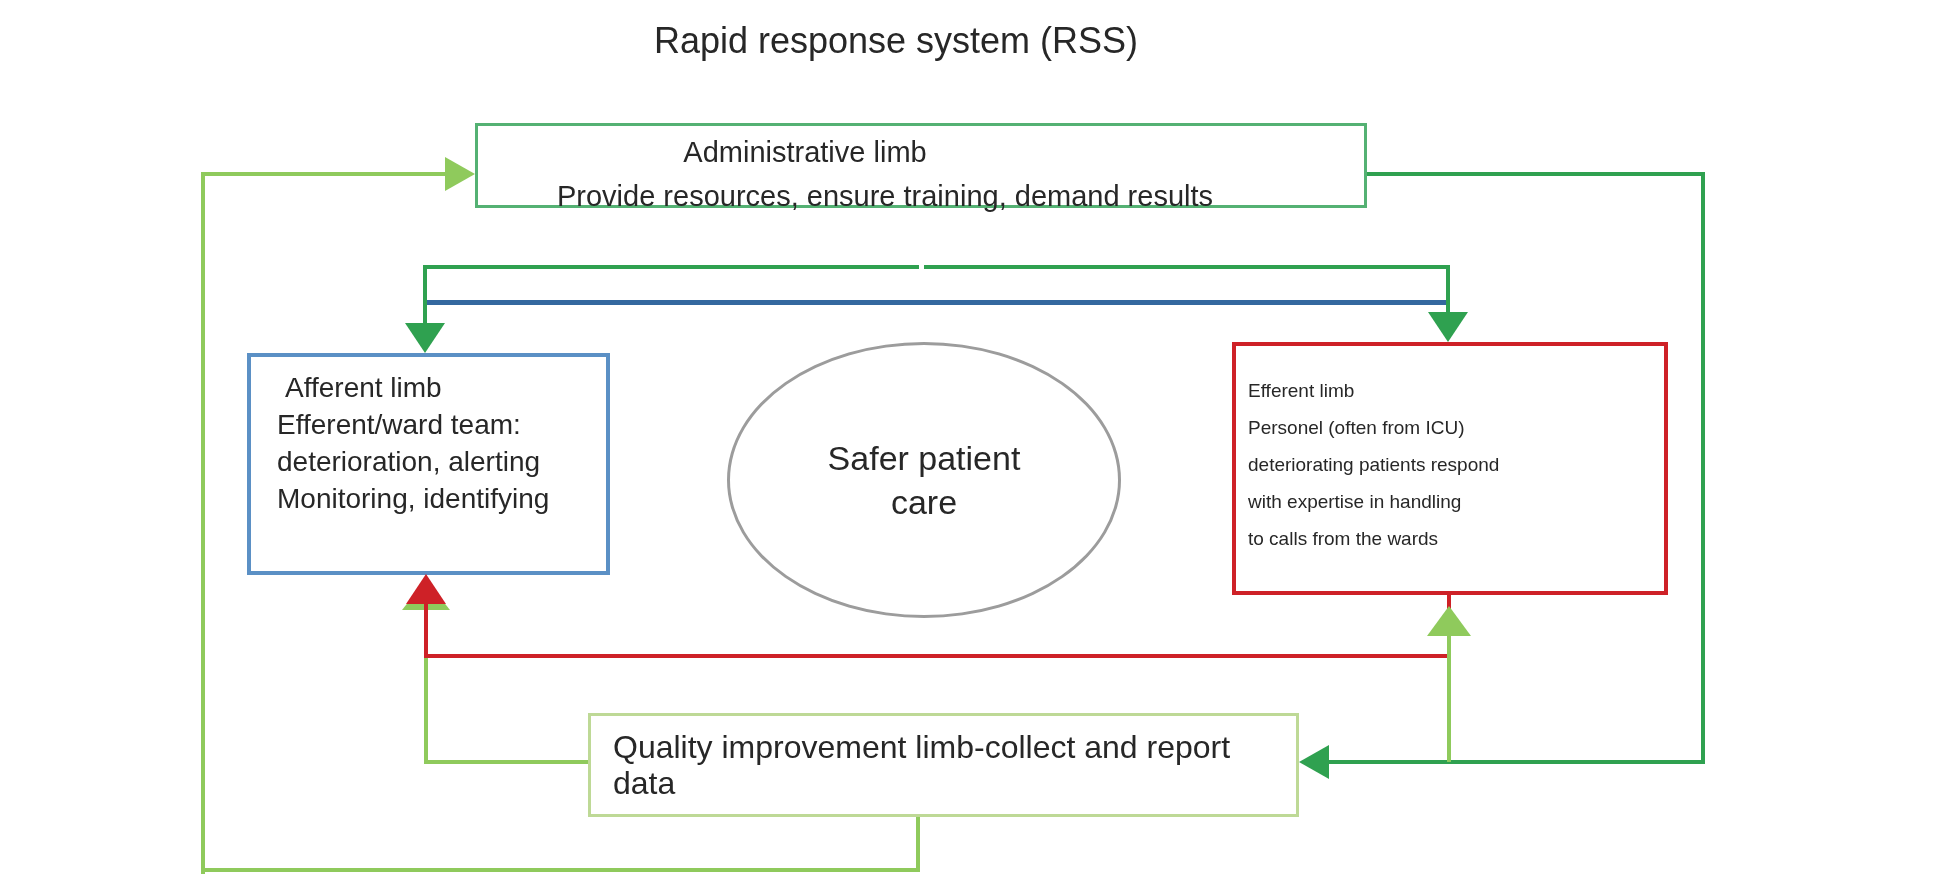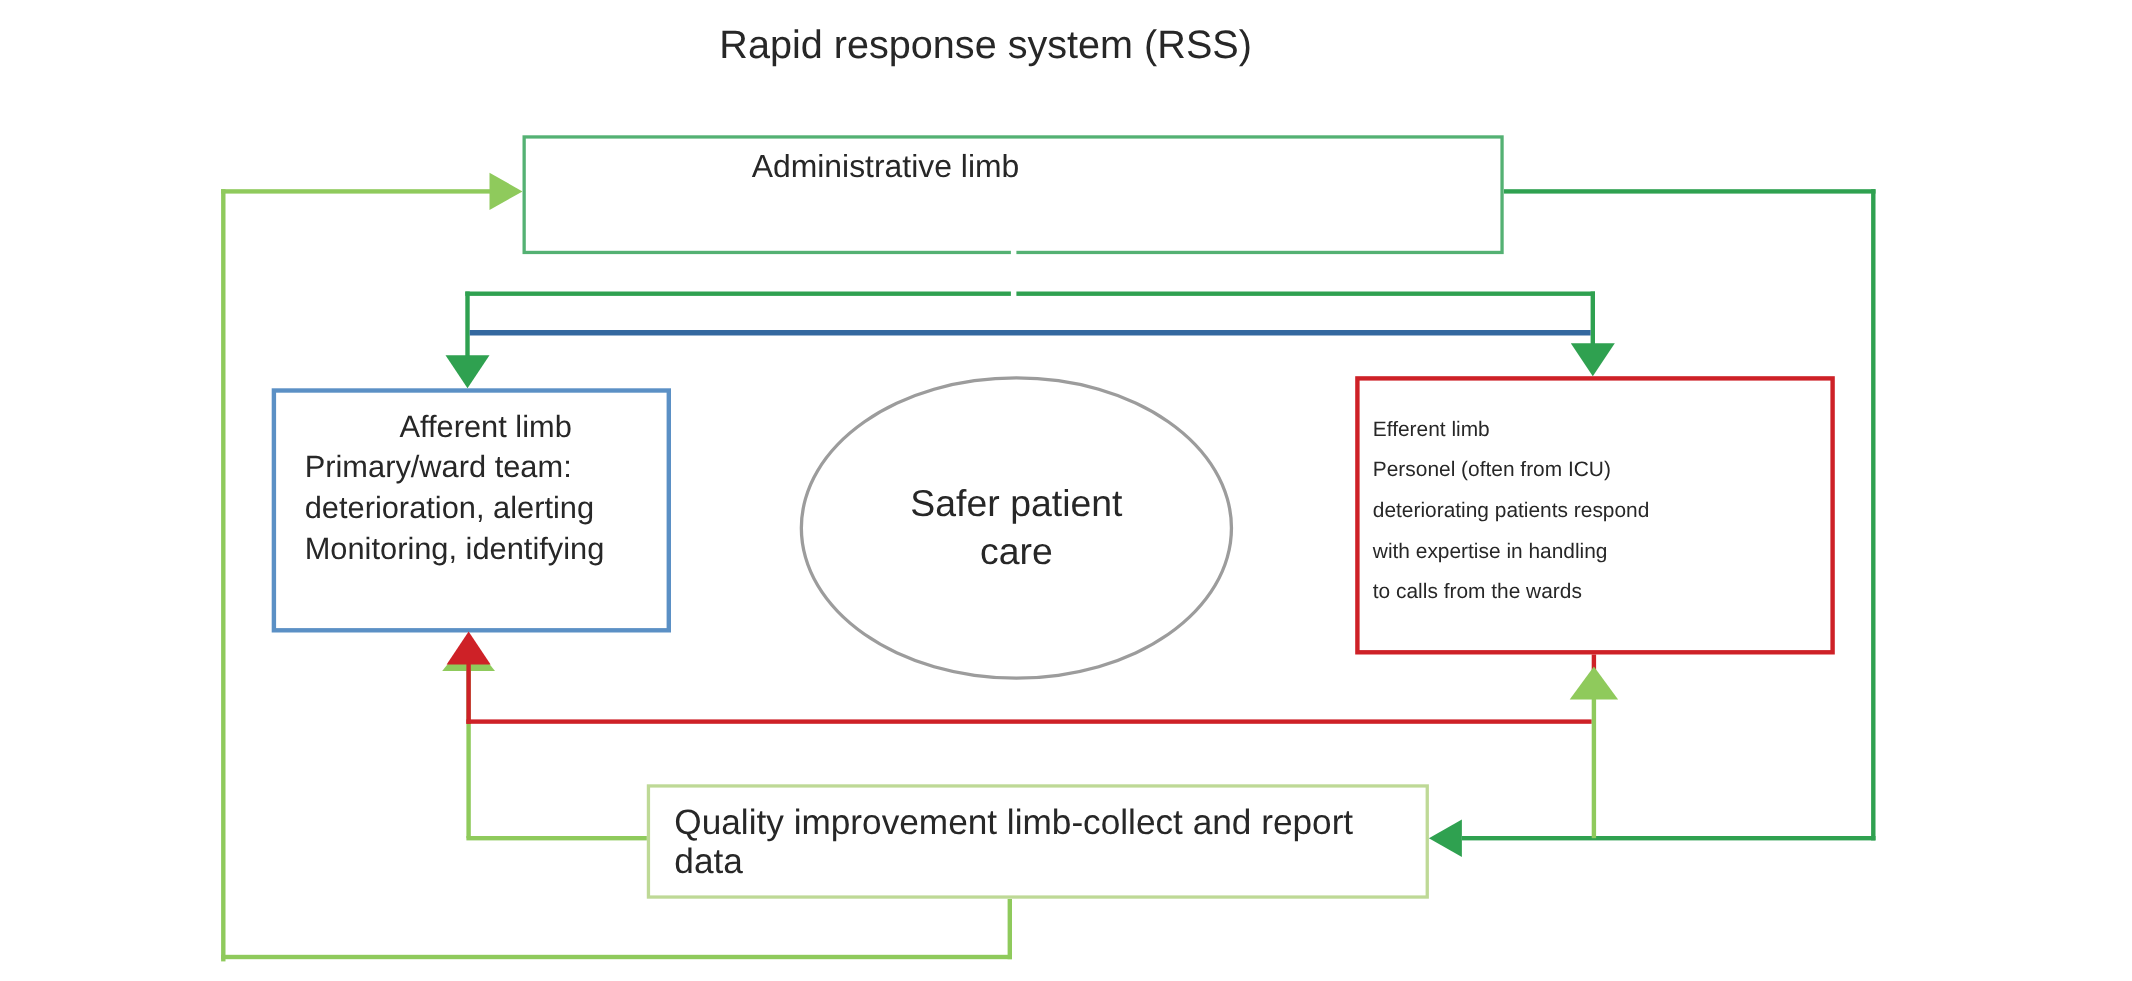--- a/index.html
+++ b/index.html
@@ -20,21 +20,21 @@
   .ah-up-lg-sm{border-left:22px solid transparent;border-right:22px solid transparent;border-bottom:30px solid var(--light-green,#8fca5c);}
   .box{position:absolute;background:var(--background,#ffffff);box-sizing:border-box;}
   .box-admin{border:3px solid var(--admin-border,#54b173);}
   .box-afferent{border:4px solid var(--afferent-border,#5b90c5);font-size:28px;line-height:37px;}
   .box-efferent{border:4px solid var(--red,#ce2127);font-size:19px;line-height:37px;}
   .box-quality{border:3px solid var(--quality-border,#bed996);font-size:32px;line-height:36px;}
   .admin-line{position:absolute;width:100%;text-align:center;font-size:29px;white-space:nowrap;}
   .pad-text{padding:12px 8px 0 26px;}
   .eff-text{padding:26px 6px 0 12px;}
   .qi-text{padding:13px 0 0 22px;}
-  .first-indent{padding-left:8px;text-align:center;}
+  .first-indent{padding-left:8px;}
   .ellipse{position:absolute;box-sizing:border-box;border:3px solid var(--ellipse-gray,#9c9c9c);
            border-radius:50%;background:var(--background,#ffffff);
            display:flex;flex-direction:column;align-items:center;justify-content:center;
            font-size:34px;line-height:44px;text-align:center;}
   .title{position:absolute;left:896px;top:20px;transform:translateX(-50%);font-size:36px;white-space:nowrap;}
 </style>
 </head>
 <body>
 
 <div id="canvas">
@@ -53,28 +53,29 @@
   <div class="line g-line" style="left:1446px;top:265px;width:4px;height:49px;"></div>
   <div class="ah ah-down-g" style="left:1428px;top:312px;"></div>
 
   <div class="line blue-line-el" style="left:427px;top:300px;width:1019px;height:5px;"></div>
 
   <div class="line g-line" style="left:1367px;top:172px;width:338px;height:4px;"></div>
   <div class="line g-line" style="left:1701px;top:172px;width:4px;height:592px;"></div>
   <div class="line g-line" style="left:1329px;top:760px;width:376px;height:4px;"></div>
   <div class="ah ah-left-g" style="left:1299px;top:745px;"></div>
 
-  <div class="box box-admin" style="left:475px;top:123px;width:892px;height:108px;">
+  <div class="box box-admin" style="left:475px;top:123px;width:892px;height:85px;">
     <div class="admin-line" style="top:10px;transform:translateX(-116px);">Administrative limb</div>
+    <div class="admin-line" style="top:54px;transform:translateX(-36px);">Provide resources, ensure training, demand results</div>
   </div>
 
   <div class="box box-afferent" style="left:247px;top:353px;width:363px;height:222px;">
     <div class="pad-text">
       <div class="first-indent">Afferent limb</div>
-      <div>Primary/ward team:</div>
+      <div>Efferent/ward team:</div>
       <div>deterioration, alerting</div>
       <div>Monitoring, identifying</div>
     </div>
   </div>
 
   <div class="box box-efferent" style="left:1232px;top:342px;width:436px;height:253px;">
     <div class="eff-text">
       <div>Efferent limb</div>
       <div>Personel (often from ICU)</div>
       <div>deteriorating patients respond</div>

